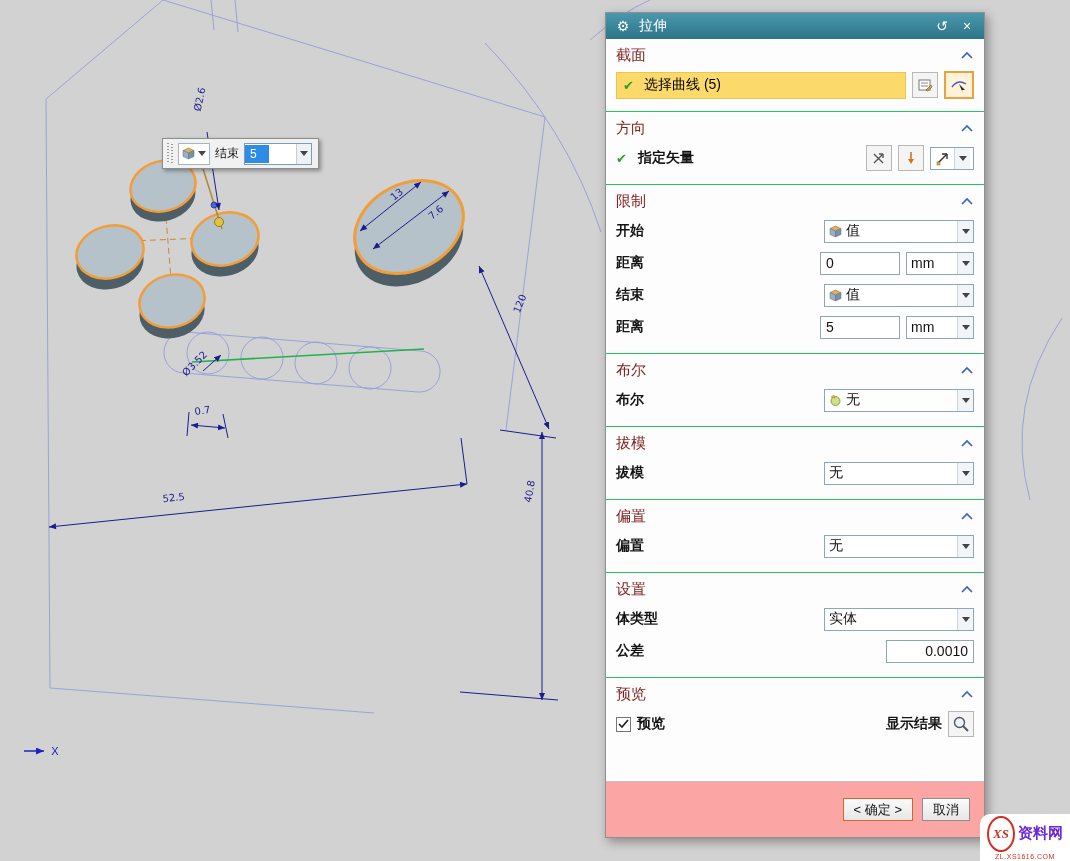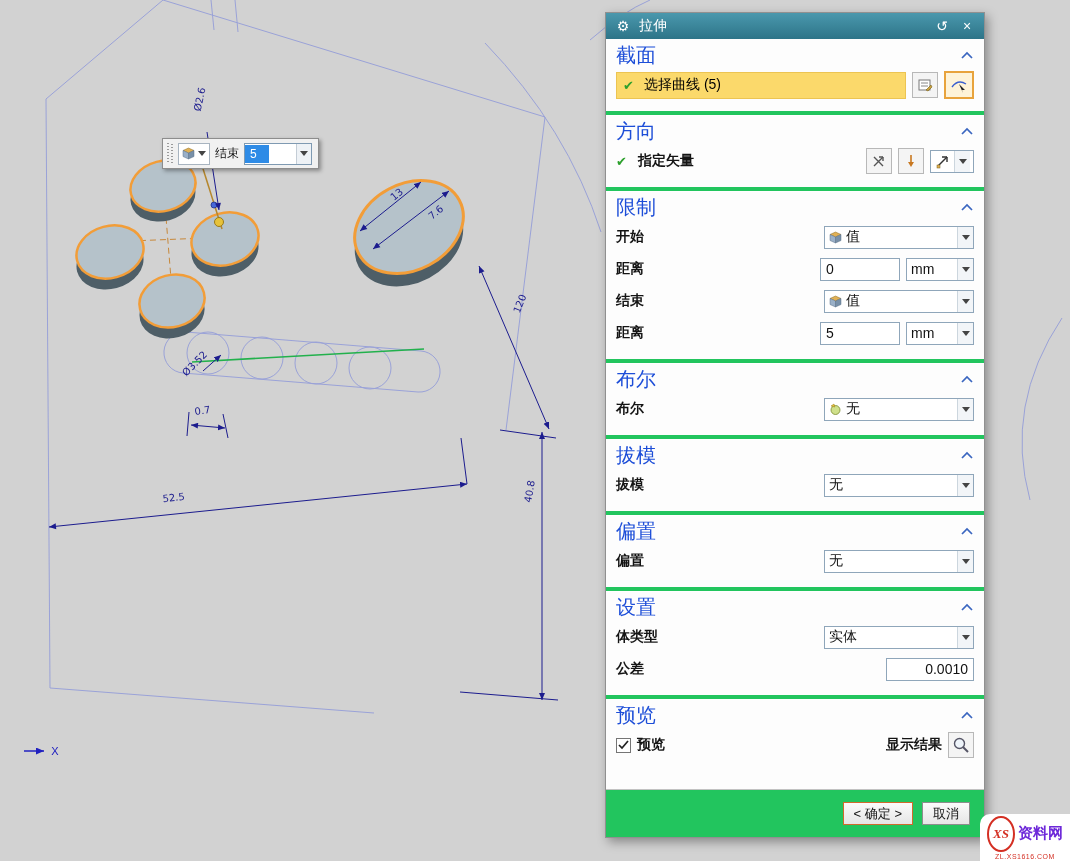--- a/index.html
+++ b/index.html
@@ -42,23 +42,23 @@
     display:flex; flex-direction:column; font-size:14px;
   }
   .titlebar { height:26px; flex:0 0 26px;
     background:linear-gradient(#4a98ad,#2d7488);
     color:#fff; display:flex; align-items:center; gap:7px; padding:0 8px; }
   .titlebar .title { font-size:14px; }
   .titlebar .tspacer { flex:1; }
   .tb-icon { width:18px; text-align:center; font-size:14px; cursor:default; }
 
   .section { padding:2px 10px 10px 10px; }
-  .section + .section { border-top:4px solid #22c55e; box-shadow:inset 0 1px 0 #ffffff; }
+  .section + .section { border-top:1px solid #22c55e; box-shadow:inset 0 1px 0 #ffffff; }
   .sec-head { height:28px; display:flex; align-items:center; justify-content:space-between; }
-  .sec-title { color:#1d4ed8; font-size:20px;text-align:right; }
+  .sec-title { color:#7f1d1d; font-size:15px;text-align:right; }
   .chev { display:flex; align-items:center; }
 
   .row { display:flex; align-items:center; height:32px; gap:6px; }
   .row .lbl { color:#141414;font-weight:bold; }
   .row .rspacer { flex:1; }
   .check-glyph { color:#2ca02c; font-size:13px; width:16px; }
 
   .select-row { background:#fbd96b; border:1px solid #ecc452; height:27px;
     display:flex; align-items:center; gap:5px; padding:0 6px; flex:1; }
 
@@ -72,21 +72,21 @@
   .combo .caret-btn { width:16px; align-self:stretch; border-left:1px solid #ccd6de;
     display:flex; align-items:center; justify-content:center; background:#f2f5f8; flex:0 0 16px;}
   .w150 { width:150px; } .w80 { width:80px; } .w68 { width:68px; } .w88 { width:88px; }
   .num-input { height:23px; background:#fff; border:1px solid #8fa6ba;
     display:flex; align-items:center; padding:0 5px; color:#111; }
   .num-input.right { justify-content:flex-end; }
 
   .checkbox { width:15px; height:15px; border:1px solid #757575; background:#fff;
     display:flex; align-items:center; justify-content:center; flex:0 0 15px; }
 
-  .footer { margin-top:auto; height:48px; background:#22c55e; border-top:1px solid #c2c2c2;
+  .footer { margin-top:auto; height:56px; background:#fca5a5; border-top:1px solid #c2c2c2;
     display:flex; align-items:center; justify-content:flex-end; gap:9px; padding:0 14px; }
   .btn { height:23px; padding:0 10px; font-size:13px; color:#111;
     background:linear-gradient(#fbfbfb,#e6e6e6); border:1px solid #8d8d8d; }
   .btn.ok { border:1px solid #d06a2c; }
 
   
   .watermark { position:absolute; right:0; bottom:0; width:90px; height:47px;
     background:#fff; border-top-left-radius:10px;
     display:flex; flex-direction:column; align-items:center; justify-content:center; gap:1px; }
   .wm-row { display:flex; align-items:center; gap:3px; }

